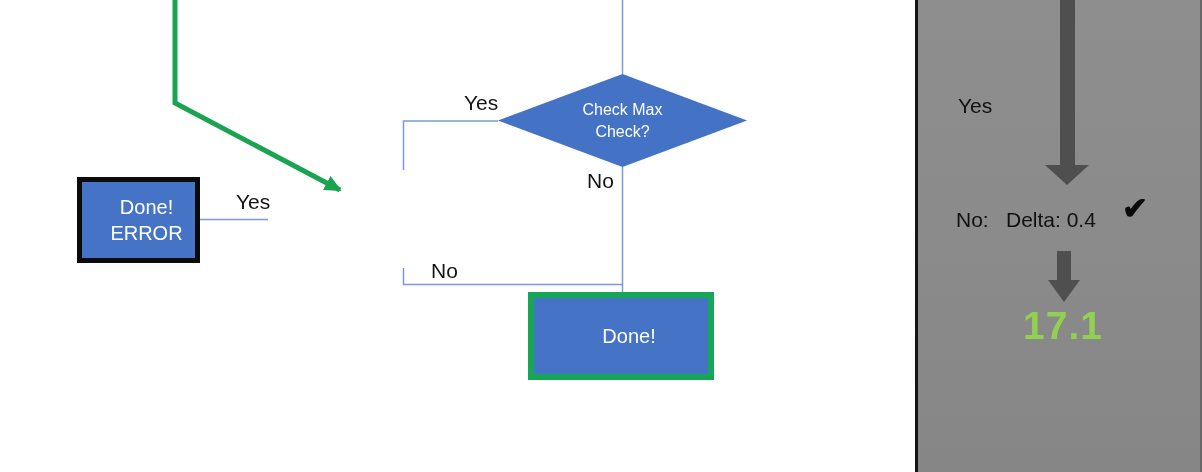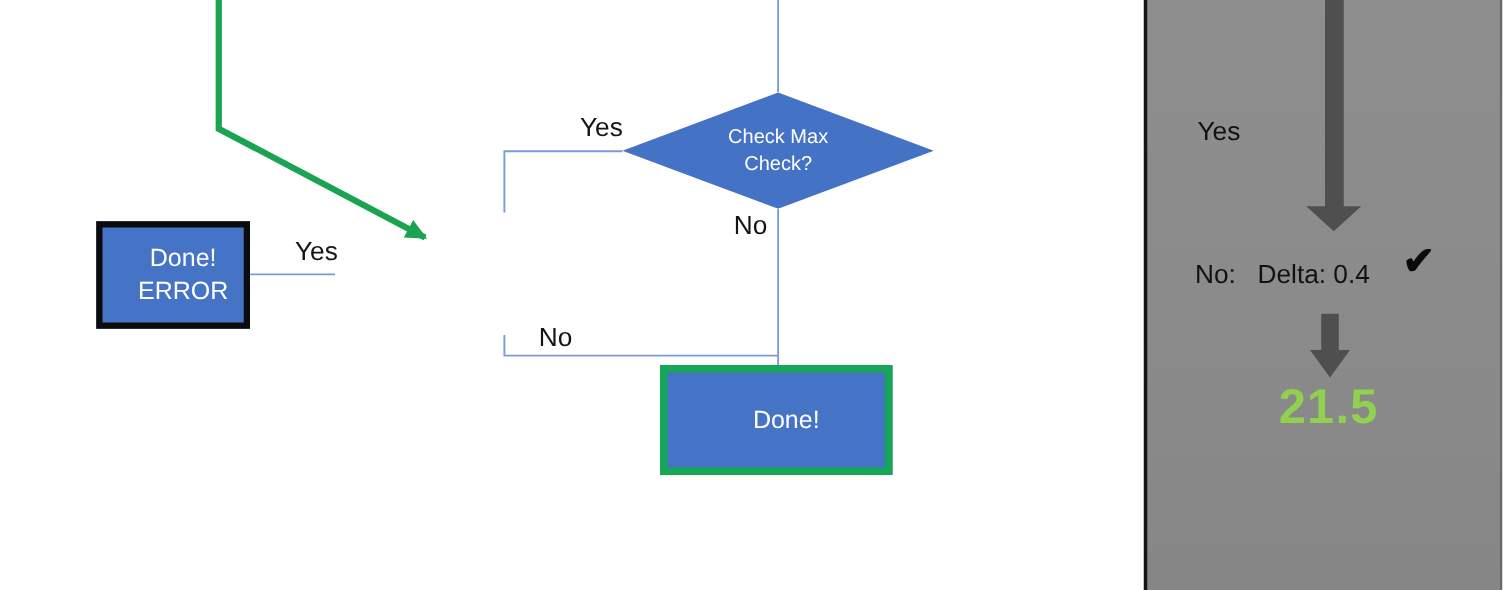--- a/index.html
+++ b/index.html
@@ -110,16 +110,16 @@
 
     <span class="panel-label" id="panel-yes">Yes</span>
 
     <span class="panel-label" id="panel-no">No:</span>
     <span class="panel-label" id="panel-delta">Delta: 0.4</span>
     <span class="panel-label" id="panel-check">✔</span>
 
     <div class="arrow-shaft" id="arrow2-shaft"></div>
     <div class="arrow-head" id="arrow2-head"></div>
 
-    <span id="panel-result">21.5</span>
+    <span id="panel-result">17.1</span>
   </div>
 
 </div>
 
 </body></html>

